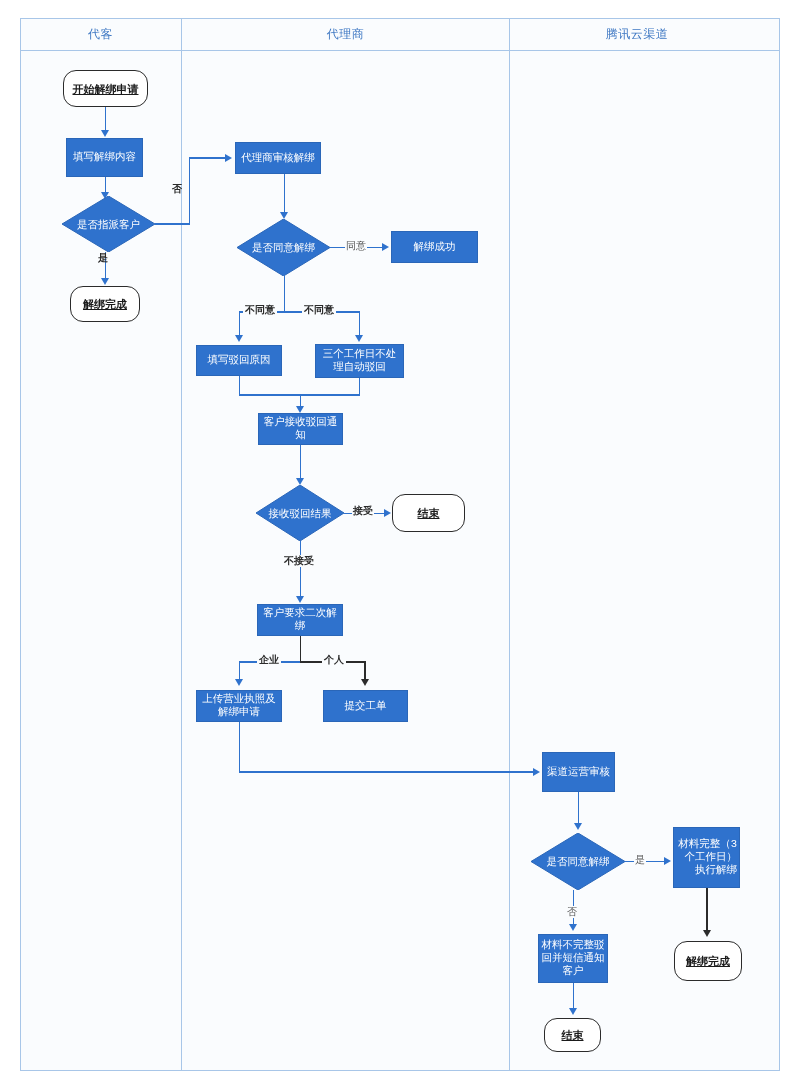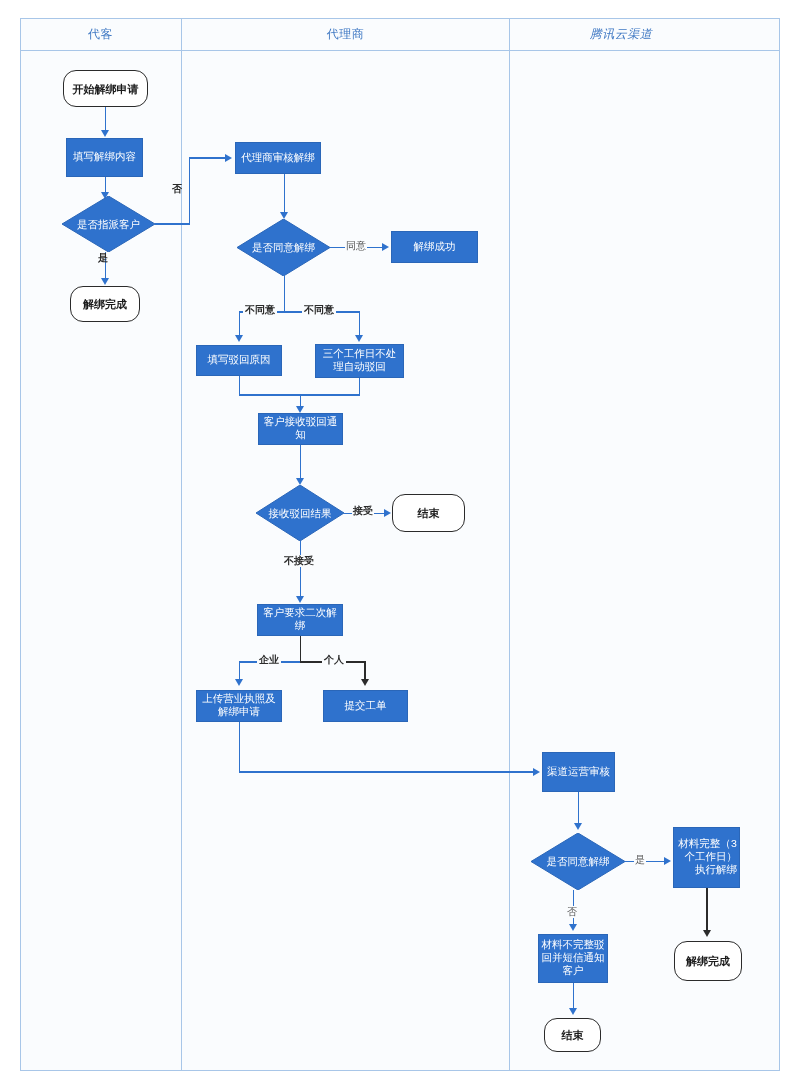--- a/index.html
+++ b/index.html
@@ -71,20 +71,21 @@
     font-family: Liberation Mono, monospace;
   }
   .node-round {
     background: #ffffff;
     border: 1.6px solid #2b2b2b;
     border-radius: 13px;
     color: #1b1b1b;
     font-size: 11px;
     line-height: 14px;
     font-weight: bold;
+    text-decoration: underline;
   }
   .node-diamond {
     color: #ffffff;
     font-size: 10.5px;
     line-height: 13px;
   }
   .node-diamond .dia-shape {
     position: absolute;
     left: 0; top: 0;
     width: 100%; height: 100%;
@@ -134,21 +135,21 @@
 
 <div id="canvas">
 
   <div class="lane-frame"></div>
   <div class="lane-header-rule"></div>
   <div class="lane-divider" style="left:181px;"></div>
   <div class="lane-divider" style="left:509px;"></div>
 
   <div class="lane-title" style="left:20px; width:161px;">代客</div>
   <div class="lane-title" style="left:182px; width:327px;">代理商</div>
-  <div class="lane-title" style="left:486px; width:270px;font-style:italic;">腾讯云渠道</div>
+  <div class="lane-title" style="left:502px; width:270px;">腾讯云渠道</div>
 
   <div class="node node-round" style="left:63px; top:70px; width:85px; height:37px;">开始解绑申请</div>
 
   <div class="edge v" style="left:104.5px; top:107px; height:24px;"></div>
   <div class="arrow down" style="left:101px; top:130px;"></div>
 
   <div class="node node-rect" style="left:66px; top:138px; width:77px; height:39px;">填写解绑内容</div>
 
   <div class="edge v" style="left:104.5px; top:177px; height:19px;"></div>
   <div class="arrow down" style="left:101px; top:192px;"></div>

